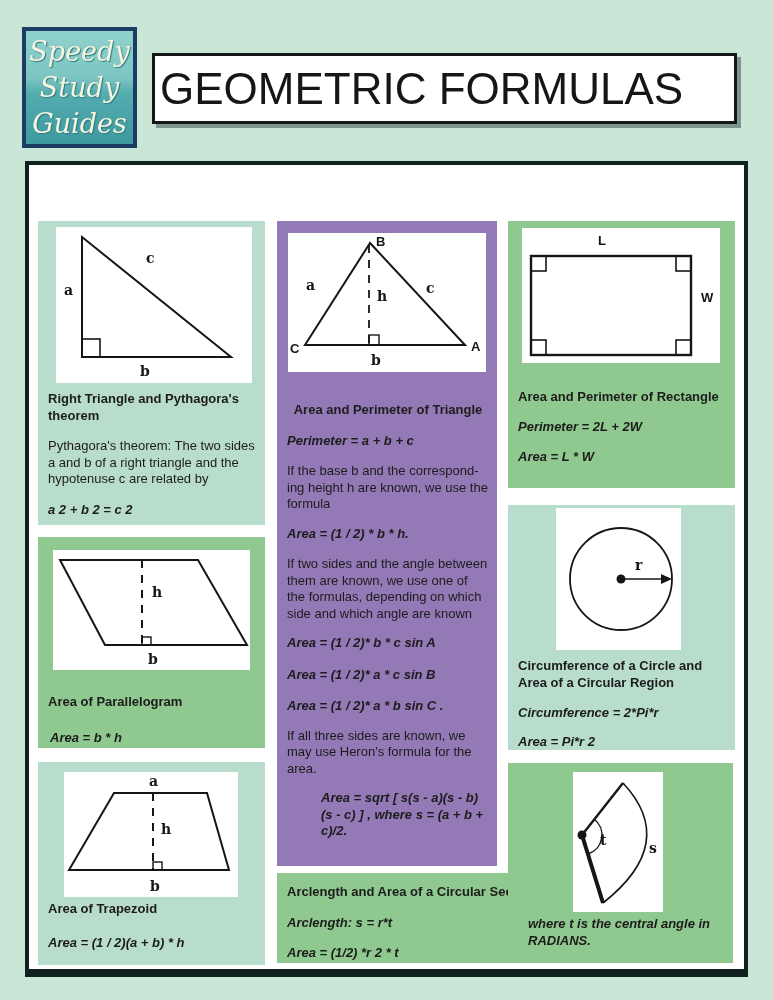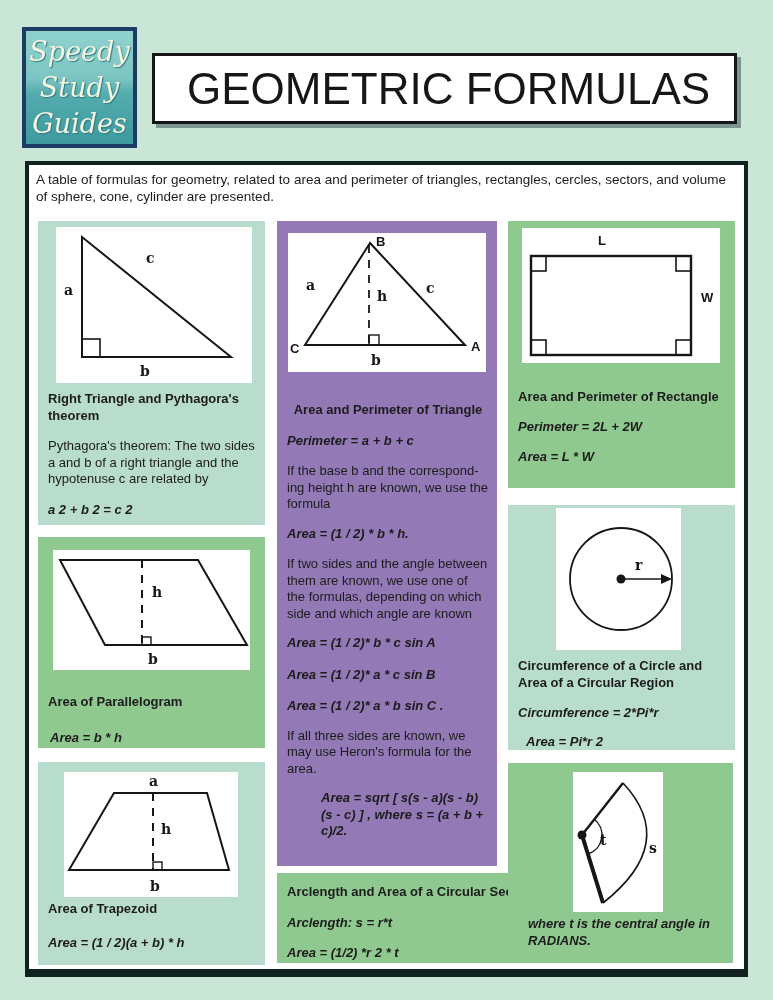--- a/index.html
+++ b/index.html
@@ -7,21 +7,21 @@
         font-family:"Liberation Sans",sans-serif;color:#1c1c1c;}
   
   .logo{position:absolute;left:22px;top:27px;width:115px;height:121px;box-sizing:border-box;
         border:4px solid #1d3c63;text-align:center;
         background:linear-gradient(180deg,#90d2ce 0%,#7cc5c2 42%,#54acae 55%,#3d9aa0 100%);}
   .logo-line{display:block;font-family:"DejaVu Serif",serif;font-style:italic;font-weight:500;
         font-size:27px;line-height:36px;color:#f8f4e0;text-shadow:1px 1px 1px #2b7b81;}
   .logo{padding-top:3px;}
   .title-box{position:absolute;left:152px;top:53px;width:585px;height:71px;box-sizing:border-box;
         background:#ffffff;border:3px solid #161616;box-shadow:4px 4px 0 rgba(30,50,60,.45);
-        display:flex;align-items:center;padding-left:32px;}
+        display:flex;align-items:center;padding-left:5px;}
   .title-text{font-size:44px;letter-spacing:0;color:#161616;white-space:nowrap;}
   
   .frame{position:absolute;left:25px;top:161px;width:723px;height:816px;box-sizing:border-box;
         background:#ffffff;border:4px solid #10211f;border-bottom-width:8px;}
   .intro{position:absolute;left:36px;top:171px;width:702px;font-size:13.5px;line-height:17px;}
   
   .panel{position:absolute;box-sizing:border-box;font-size:13px;line-height:16.5px;}
   .mint{background:#b9ddcd;}
   .green{background:#90c98f;}
   .purple{background:#9379b6;}
@@ -43,21 +43,20 @@
   <div class="logo">
     <span class="logo-line">Speedy</span>
     <span class="logo-line">Study</span>
     <span class="logo-line">Guides</span>
   </div>
   <div class="title-box">
     <span class="title-text">GEOMETRIC FORMULAS</span>
   </div>
 
   <div class="frame"></div>
-  <div class="intro">A table of formulas for geometry, related to area and perimeter of triangles, rectangles, cercles, sectors, and volume of sphere, cone, cylinder are presented.</div>
 
   <div class="panel mint" style="left:38px;top:221px;width:227px;height:304px;">
     <svg class="figbox" style="margin:6px 0 0 18px;" width="196" height="156" viewBox="0 0 196 156">
       <polygon points="26,10 26,130 175,130" fill="none" stroke="#161616" stroke-width="2"></polygon>
       <rect x="26" y="112" width="18" height="18" fill="none" stroke="#161616" stroke-width="1.6"></rect>
       <text class="lab-serif" x="8" y="68">a</text>
       <text class="lab-serif" x="90" y="36">c</text>
       <text class="lab-serif" x="84" y="149">b</text>
     </svg>
     <div class="hd pad" style="margin-top:8px;">Right Triangle and Pythagora's theorem</div>
@@ -139,21 +138,21 @@
   <div class="panel mint" style="left:508px;top:505px;width:227px;height:245px;">
     <svg class="figbox" style="margin:3px 0 0 48px;" width="125" height="142" viewBox="0 0 125 142">
       <circle cx="65" cy="71" r="51" fill="none" stroke="#161616" stroke-width="1.8"></circle>
       <circle cx="65" cy="71" r="4.5" fill="#161616"></circle>
       <line x1="65" y1="71" x2="107" y2="71" stroke="#161616" stroke-width="1.6"></line>
       <polygon points="116,71 105,66 105,76" fill="#161616"></polygon>
       <text class="lab-serif" x="79" y="62">r</text>
     </svg>
     <div class="hd pad" style="margin-top:8px;">Circumference of a Circle and Area of a Circular Region</div>
     <div class="fm pad" style="margin-top:14px;">Circumference = 2*Pi*r</div>
-    <div class="fm pad" style="margin-top:12px;margin-left:8px;">Area = Pi*r 2</div>
+    <div class="fm pad" style="margin-top:12px;">Area = Pi*r 2</div>
   </div>
 
   <div class="panel green" style="left:508px;top:763px;width:225px;height:200px;">
     <svg class="figbox" style="margin:9px 0 0 65px;" width="90" height="140" viewBox="0 0 90 140">
       <line x1="9" y1="63" x2="50" y2="11" stroke="#161616" stroke-width="2.4"></line>
       <line x1="9" y1="63" x2="30" y2="131" stroke="#161616" stroke-width="4"></line>
       <path d="M50,11 Q106,71 30,131" fill="none" stroke="#161616" stroke-width="1.6"></path>
       <path d="M21,47 A20,20 0 0 1 15,82" fill="none" stroke="#161616" stroke-width="1.5"></path>
       <circle cx="9" cy="63" r="4.5" fill="#161616"></circle>
       <text class="lab-serif" x="27" y="73">t</text>

